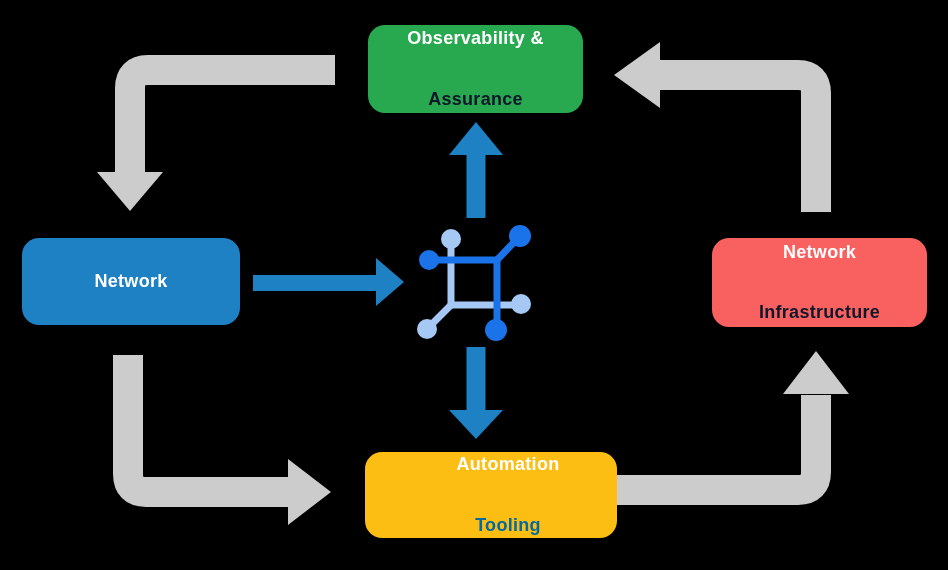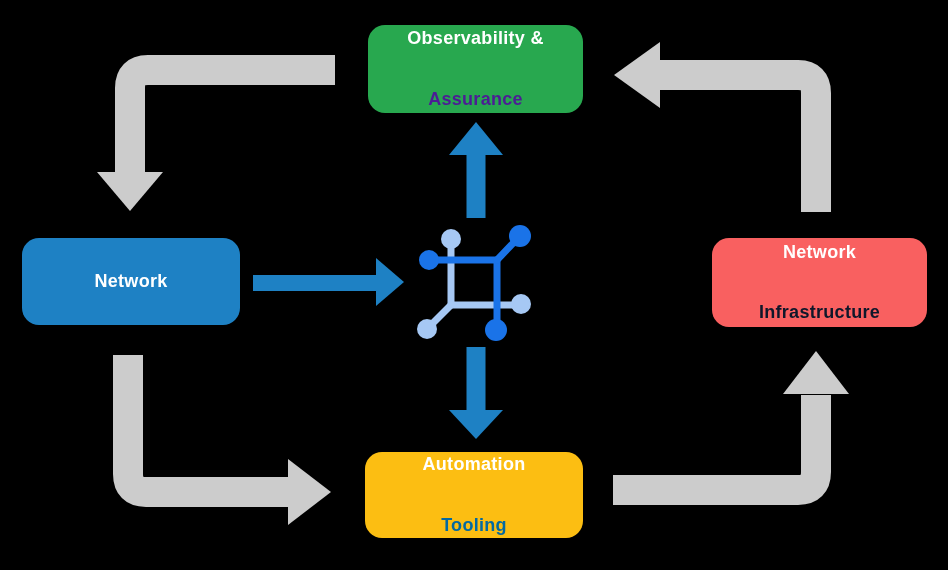--- a/index.html
+++ b/index.html
@@ -88,30 +88,30 @@
       <path d="M429,260 L497,260 L497,329" fill="none" stroke-width="7" stroke="#1A73E8"></path>
       <path d="M497,260 L519,237" fill="none" stroke-width="7" stroke="#1A73E8"></path>
       <circle cx="429" cy="260" r="10" stroke="none" fill="#1A73E8"></circle>
       <circle cx="520" cy="236" r="11" stroke="none" fill="#1A73E8"></circle>
       <circle cx="496" cy="330" r="11" stroke="none" fill="#1A73E8"></circle>
     </g>
   </svg>
 
   <div class="node" id="node-observability" style="background-color: rgb(40, 168, 79);">
     <span style="color: rgb(255, 255, 255);">Observability &amp;</span>
-    <span style="color: #4c1d95;">Assurance</span>
+    <span style="color: #0f172a;">Assurance</span>
   </div>
 
   <div class="node" id="node-operations" style="background-color: rgb(30, 129, 196);">
     <span style="color: rgb(255, 255, 255);">Network</span>
   </div>
 
   <div class="node" id="node-infrastructure" style="background-color: rgb(249, 96, 96);">
     <span style="color: rgb(255, 255, 255);">Network</span>
     <span style="color: #0f172a;">Infrastructure</span>
   </div>
 
-  <div class="node" id="node-automation" style="background-color: rgb(252, 190, 18);">
+  <div class="node" id="node-automation" style="background-color: rgb(252, 190, 18); padding-left: 34px;">
     <span style="color: rgb(255, 255, 255);">Automation</span>
     <span style="color: #0369a1;">Tooling</span>
   </div>
 
 </div>
 
 </body></html>

